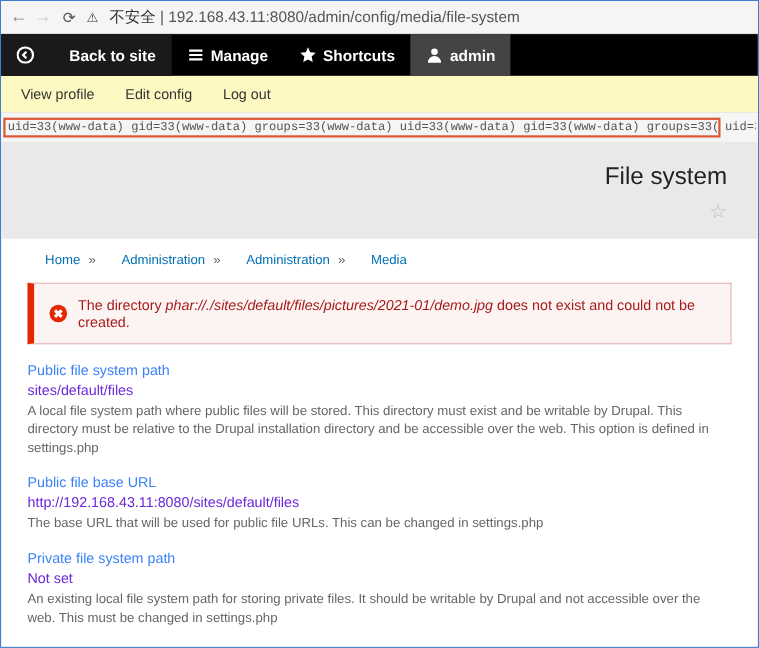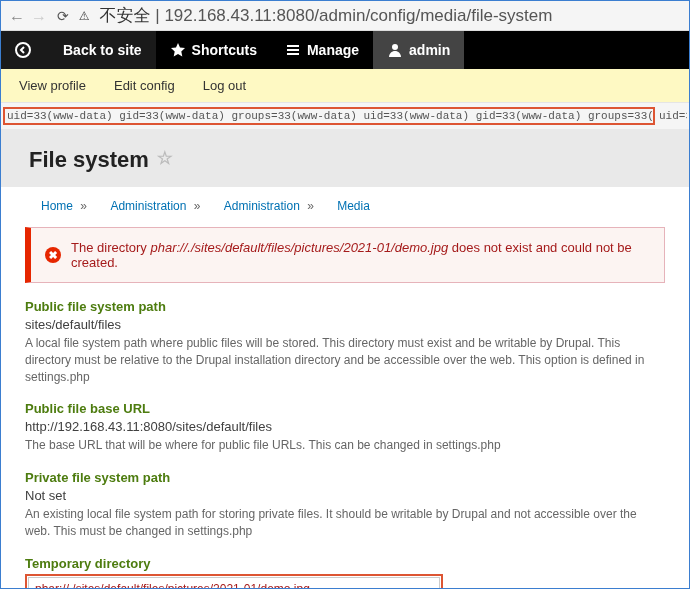--- a/index.html
+++ b/index.html
@@ -4,21 +4,21 @@
 <style>
 * { margin: 0; padding: 0; box-sizing: border-box; }
 body { font-family: Arial, sans-serif; font-size: 13px; color: #333; background: #fff; width: 690px; height: 589px; overflow: hidden; position: relative; border: 1px solid #3b7ed0; }
 
 
 .browser-bar { height: 30px; background: #f5f5f5; border-bottom: 1px solid #ddd; display: flex; align-items: center; padding: 0 8px; gap: 10px; }
 .nav-arrows { display: flex; gap: 6px; color: #888; }
 .nav-arrow { font-size: 16px; }
 .reload { font-size: 14px; color: #555; }
 .warn-icon { font-size: 12px; }
-.url-text { font-size: 17px; color: #555; }
+.url-text { font-size: 14px; color: #555; }
 .url-text .unsafe { color: #333; }
 
 
 .admin-bar { background: #000; color: #fff; height: 38px; display: flex; align-items: center; }
 .admin-item { display: flex; align-items: center; gap: 6px; padding: 0 14px; height: 100%; font-size: 14px; font-weight: bold; cursor: pointer; }
 .admin-item.back { background: #1a1a1a; gap: 32px; }
 .admin-item.manage { }
 .admin-item.shortcuts { }
 .admin-item.admin { background: #444; }
 .admin-icon { display: inline-flex; align-items: center; justify-content: center; }
@@ -28,38 +28,38 @@
 .sub-bar { background: #fef9c3; height: 34px; display: flex; align-items: center; padding: 0 18px; gap: 28px; font-size: 13px; color: #333; border-bottom: 1px solid #e5e5e5; }
 .sub-bar span { cursor: pointer; }
 
 
 .exploit-row { display: flex; font-family: "Courier New", monospace; font-size: 11px; color: #555; background: #f5f5f5; height: 26px; align-items: center; padding: 0 2px; }
 .exploit-box { border: 2px solid #d53; padding: 1px 2px; white-space: nowrap; overflow: hidden; flex: 0 0 auto; width: 652px; }
 .exploit-tail { padding-left: 4px; white-space: nowrap; overflow: hidden; }
 
 
 .title-area { background: #e9e9e9; padding: 18px 28px 14px; }
-.page-title { font-size: 22px; color: #222; font-weight: bold; display: flex; align-items: flex-start; gap: 8px; }
+.page-title { font-size: 22px; color: #222; font-weight: normal; display: flex; align-items: flex-end; gap: 8px; flex-direction: column; }
 .star { color: #bbb; font-size: 18px; }
 
 
 .content { padding: 12px 24px; }
 .breadcrumb { font-size: 12px; margin-bottom: 14px; }
 .breadcrumb a { color: #0071b3; text-decoration: none; margin-left: 16px; }
 .bc-sep { color: #666; margin: 0 4px; }
 
 
 .msg-error { border: 1px solid #e6b3ba; background: #fcf4f2; border-left: 6px solid #e62600; padding: 12px 14px; display: flex; align-items: center; gap: 10px; font-size: 13px; color: #a51b1b; margin-bottom: 16px; }
 .err-icon { width: 16px; height: 16px; border-radius: 50%; background: #e62600; color: #fff; display: flex; align-items: center; justify-content: center; font-weight: bold; font-size: 11px; flex-shrink: 0; }
 .msg-error em { font-style: italic; }
 
 
 .form-item { margin-bottom: 16px; }
-.form-label { font-weight: bold; font-size: 13px; color: #4d7c0f; display: block; margin-bottom: 3px; }
-.form-value { font-size: 13px; color: #404040; margin-bottom: 3px; }
+.form-label { font-weight: normal; font-size: 13px; color: #3b82f6; display: block; margin-bottom: 3px; }
+.form-value { font-size: 13px; color: #6d28d9; margin-bottom: 3px; }
 .form-desc { font-size: 12px; color: #666; line-height: 1.4; }
 
 
 .temp-wrap { border: 2px solid #d53; padding: 1px; width: 418px; }
 .temp-input { width: 100%; border: 1px solid #ccc; padding: 4px 6px; font-size: 12px; font-family: inherit; color: #a51b1b; }
 </style>
 </head>
 <body>
 
 <div class="browser-bar">
@@ -79,35 +79,35 @@
 <div class="admin-bar">
   <div class="admin-item back">
     <span class="admin-icon">
       <svg width="16" height="16" viewBox="0 0 16 16">
           <circle cx="8" cy="8" r="7" fill="none" stroke="#fff" stroke-width="2"></circle>
           <path d="M9 5l-3 3 3 3" fill="none" stroke="#fff" stroke-width="2"></path>
         </svg>
     </span>
     <span>Back to site</span>
   </div>
+  <div class="admin-item manage">
+    <span class="admin-icon">
+      <svg width="16" height="16" viewBox="0 0 16 16">
+          <path d="M2 4h12M2 8h12M2 12h12" stroke="#fff" stroke-width="2"></path>
+        </svg>
+    </span>
+    <span>Manage</span>
+  </div>
   <div class="admin-item shortcuts">
     <span class="admin-icon">
       <svg width="16" height="16" viewBox="0 0 16 16">
           <path d="M8 1l2 4.5 5 .5-3.7 3.4 1 5L8 12l-4.3 2.4 1-5L1 6l5-.5z"></path>
         </svg>
     </span>
     <span>Shortcuts</span>
-  </div>
-  <div class="admin-item manage">
-    <span class="admin-icon">
-      <svg width="16" height="16" viewBox="0 0 16 16">
-          <path d="M2 4h12M2 8h12M2 12h12" stroke="#fff" stroke-width="2"></path>
-        </svg>
-    </span>
-    <span>Manage</span>
   </div>
   <div class="admin-item admin">
     <span class="admin-icon">
       <svg width="16" height="16" viewBox="0 0 16 16">
           <circle cx="8" cy="5" r="3"></circle>
           <path d="M2 15c0-3.3 2.7-6 6-6s6 2.7 6 6z"></path>
         </svg>
     </span>
     <span>admin</span>
   </div>
@@ -152,21 +152,21 @@
 
   <div class="form-item">
     <span class="form-label">Public file system path</span>
     <div class="form-value">sites/default/files</div>
     <div class="form-desc">A local file system path where public files will be stored. This directory must exist and be writable by Drupal. This directory must be relative to the Drupal installation directory and be accessible over the web. This option is defined in settings.php</div>
   </div>
 
   <div class="form-item">
     <span class="form-label">Public file base URL</span>
     <div class="form-value">http://192.168.43.11:8080/sites/default/files</div>
-    <div class="form-desc">The base URL that will be where for public file URLs. This can be changed in settings.php</div>
+    <div class="form-desc">The base URL that will be used for public file URLs. This can be changed in settings.php</div>
   </div>
 
   <div class="form-item">
     <span class="form-label">Private file system path</span>
     <div class="form-value">Not set</div>
     <div class="form-desc">An existing local file system path for storing private files. It should be writable by Drupal and not accessible over the web. This must be changed in settings.php</div>
   </div>
 
   <div class="form-item">
     <span class="form-label">Temporary directory</span>

